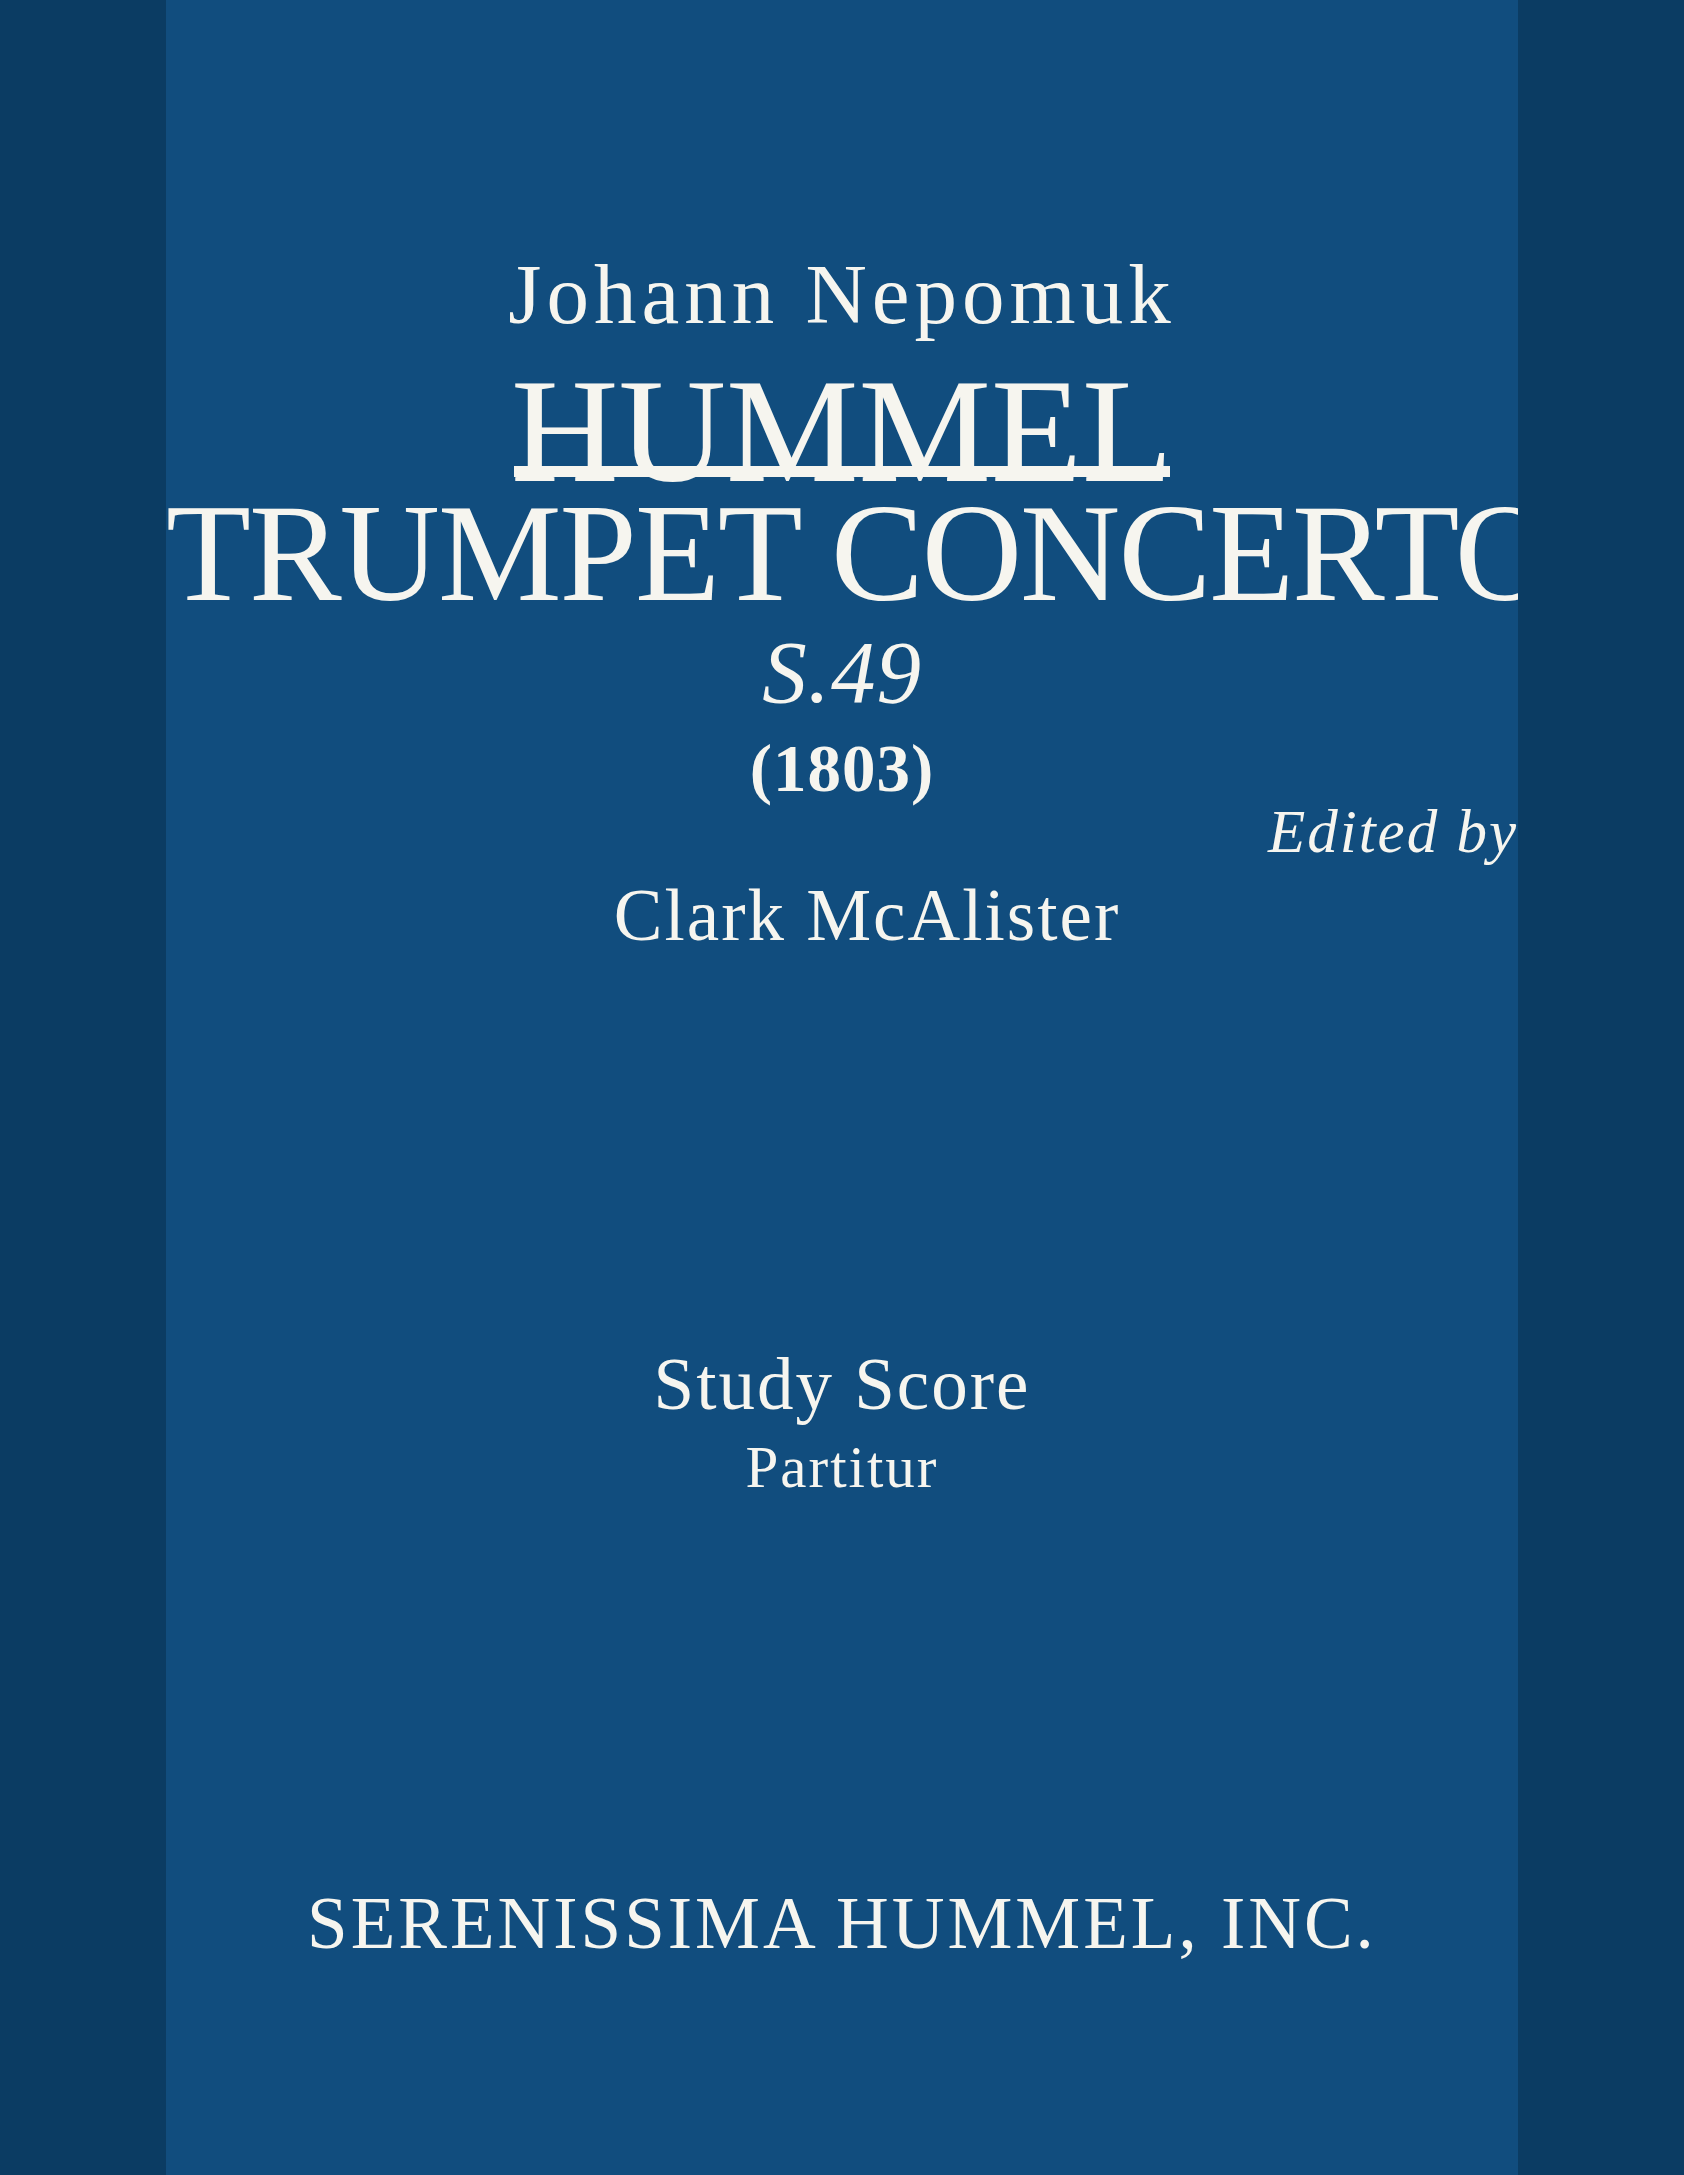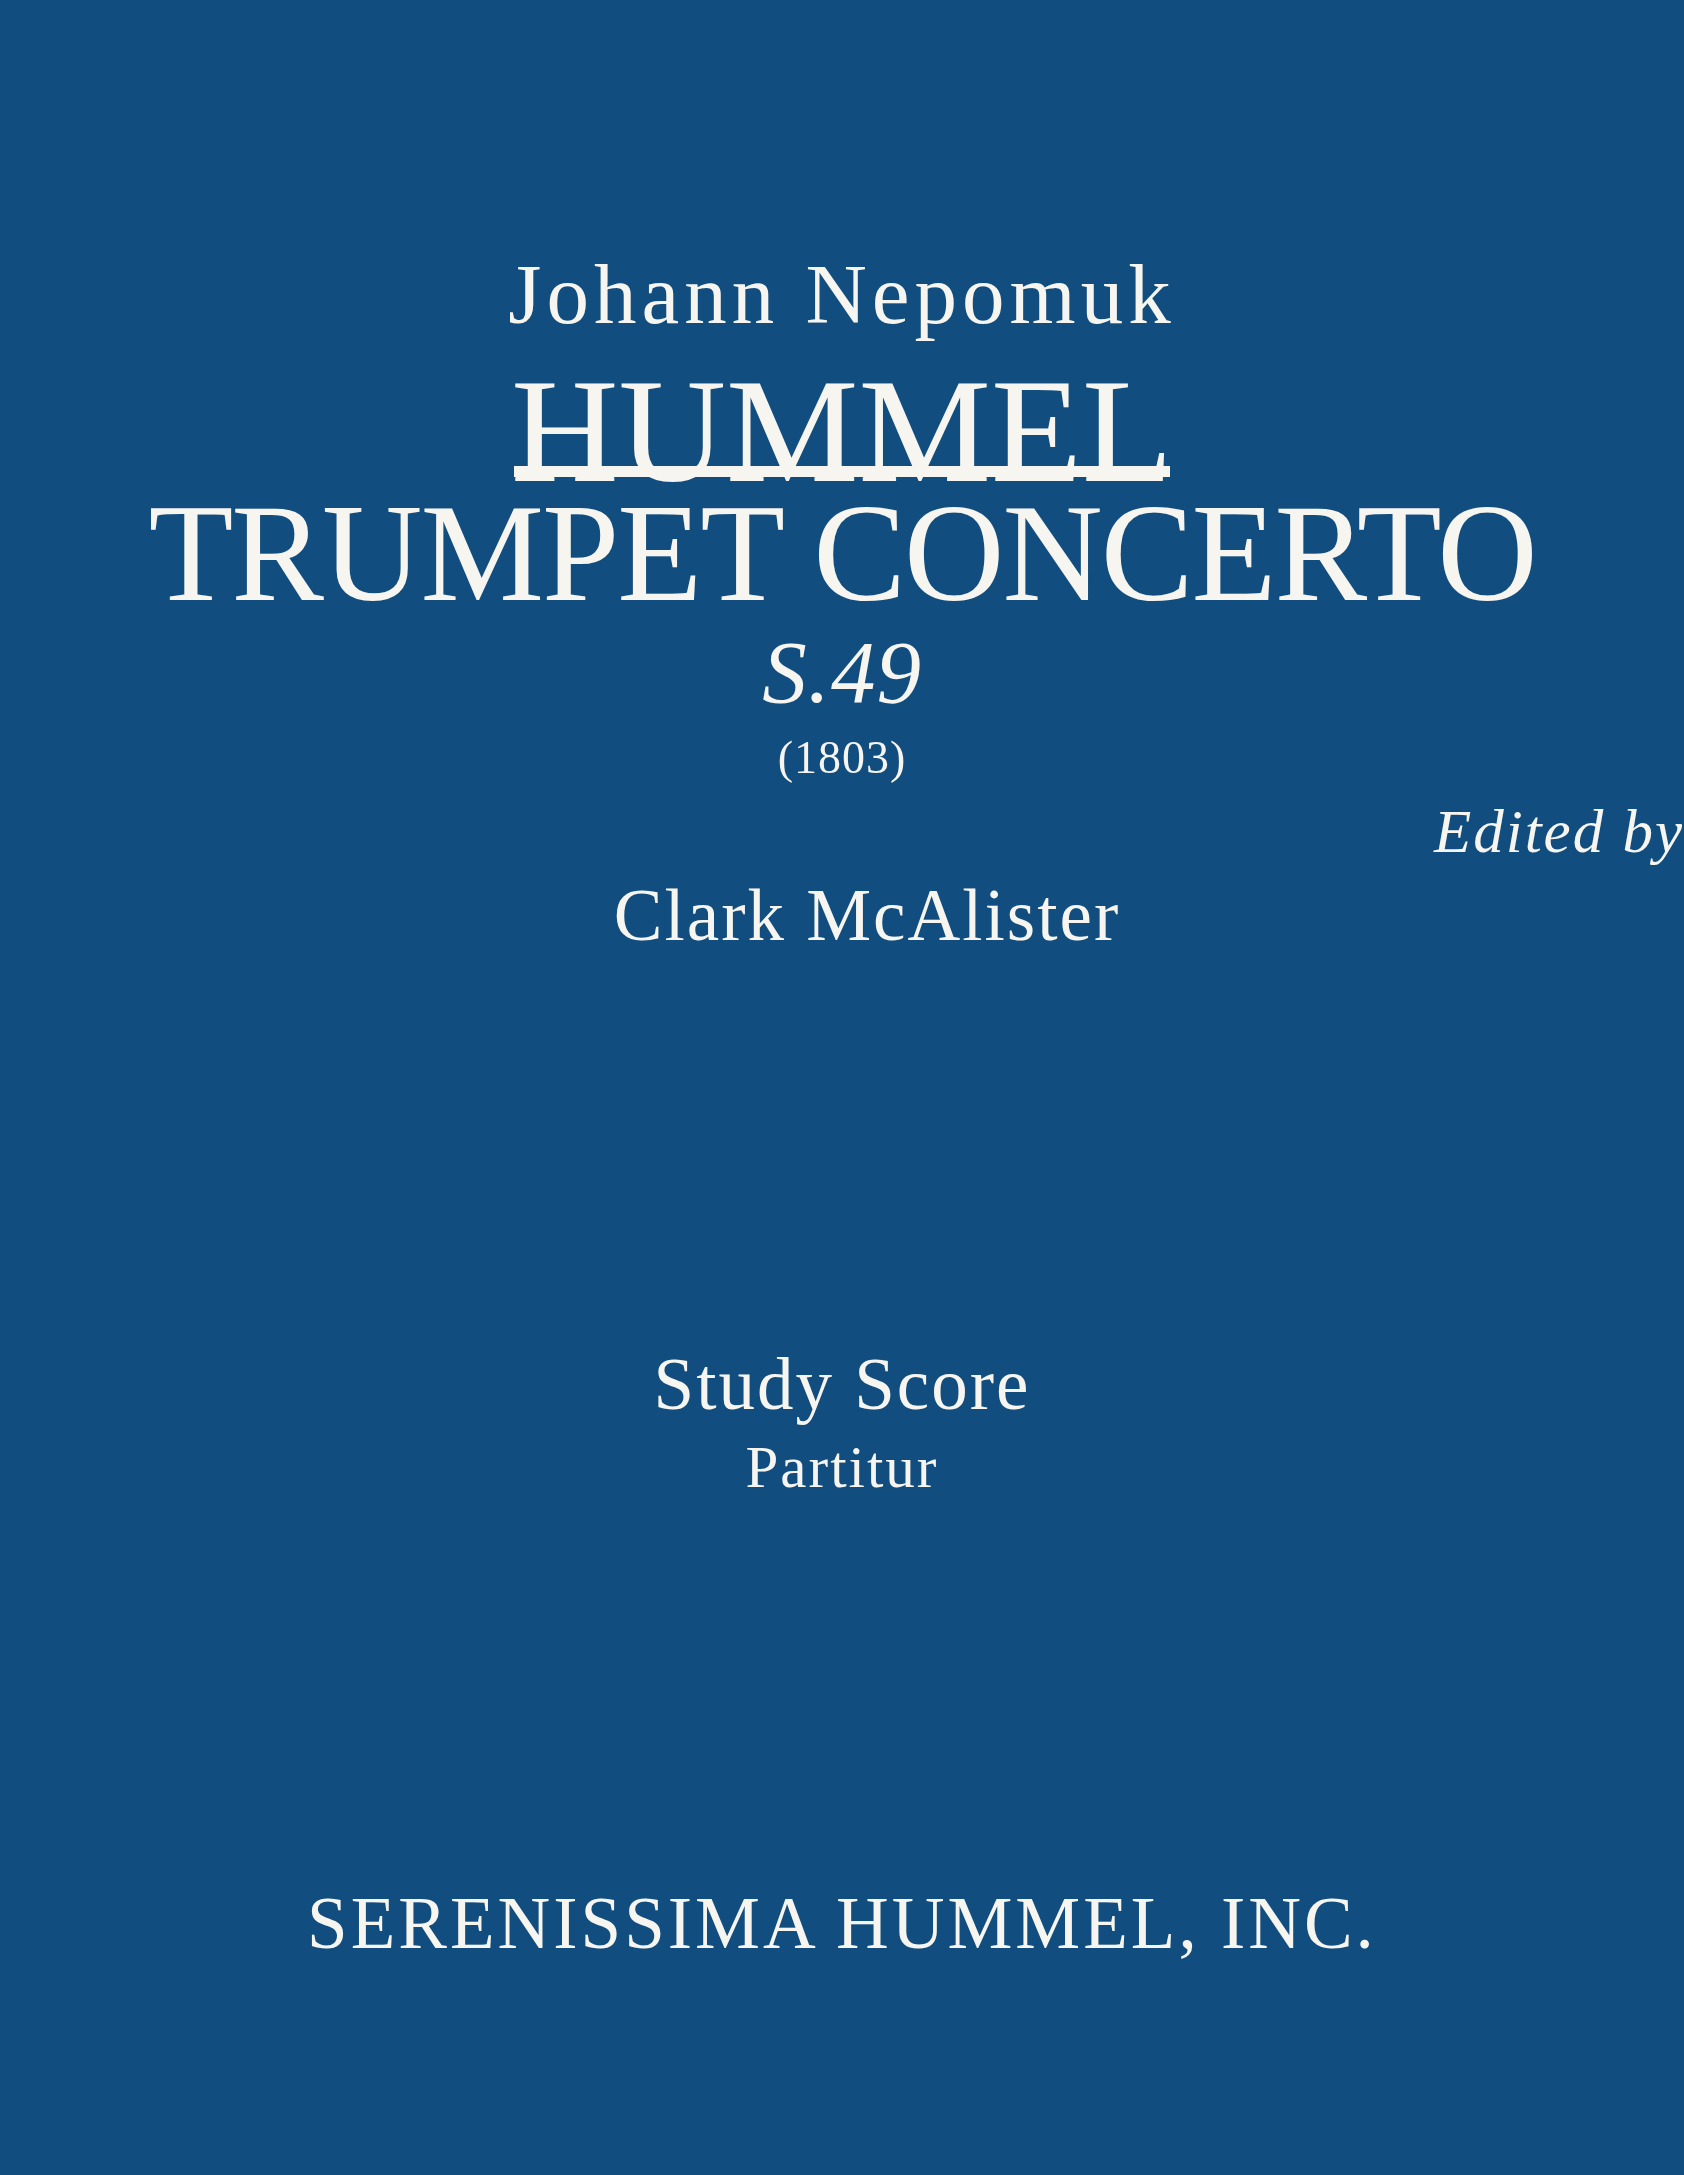--- a/index.html
+++ b/index.html
@@ -5,21 +5,21 @@
   :root {
     --bg: #114D7E;
     --ink: #F6F5EF;
   }
   * { margin: 0; padding: 0; box-sizing: border-box; }
   html, body { background: #0b3c63; }
   body { font-family: "Liberation Serif", "DejaVu Serif", serif; }
 
   .page {
     position: relative;
-    width: 1684px;
+    width: 1352px;
     height: 2175px;
     margin: 0 auto;
     background: var(--bg);
     overflow: hidden;
     -webkit-font-smoothing: antialiased;
   }
 
   .line {
     position: absolute;
     left: 0;
@@ -61,22 +61,23 @@
 
   .catalog-number {
     top: 628px;
     font-size: 89px;
     letter-spacing: 1px;
     font-style: italic;
   }
 
   .work-year {
     top: 735px;
-    font-size: 46px;
+    font-size: 67px;
     letter-spacing: 1px;
+    font-weight: bold;
   }
 
   .edited-by {
     top: 801px;
     font-size: 61px;
     font-style: italic;
     letter-spacing: 2px;
     text-align: right;
   }
 

